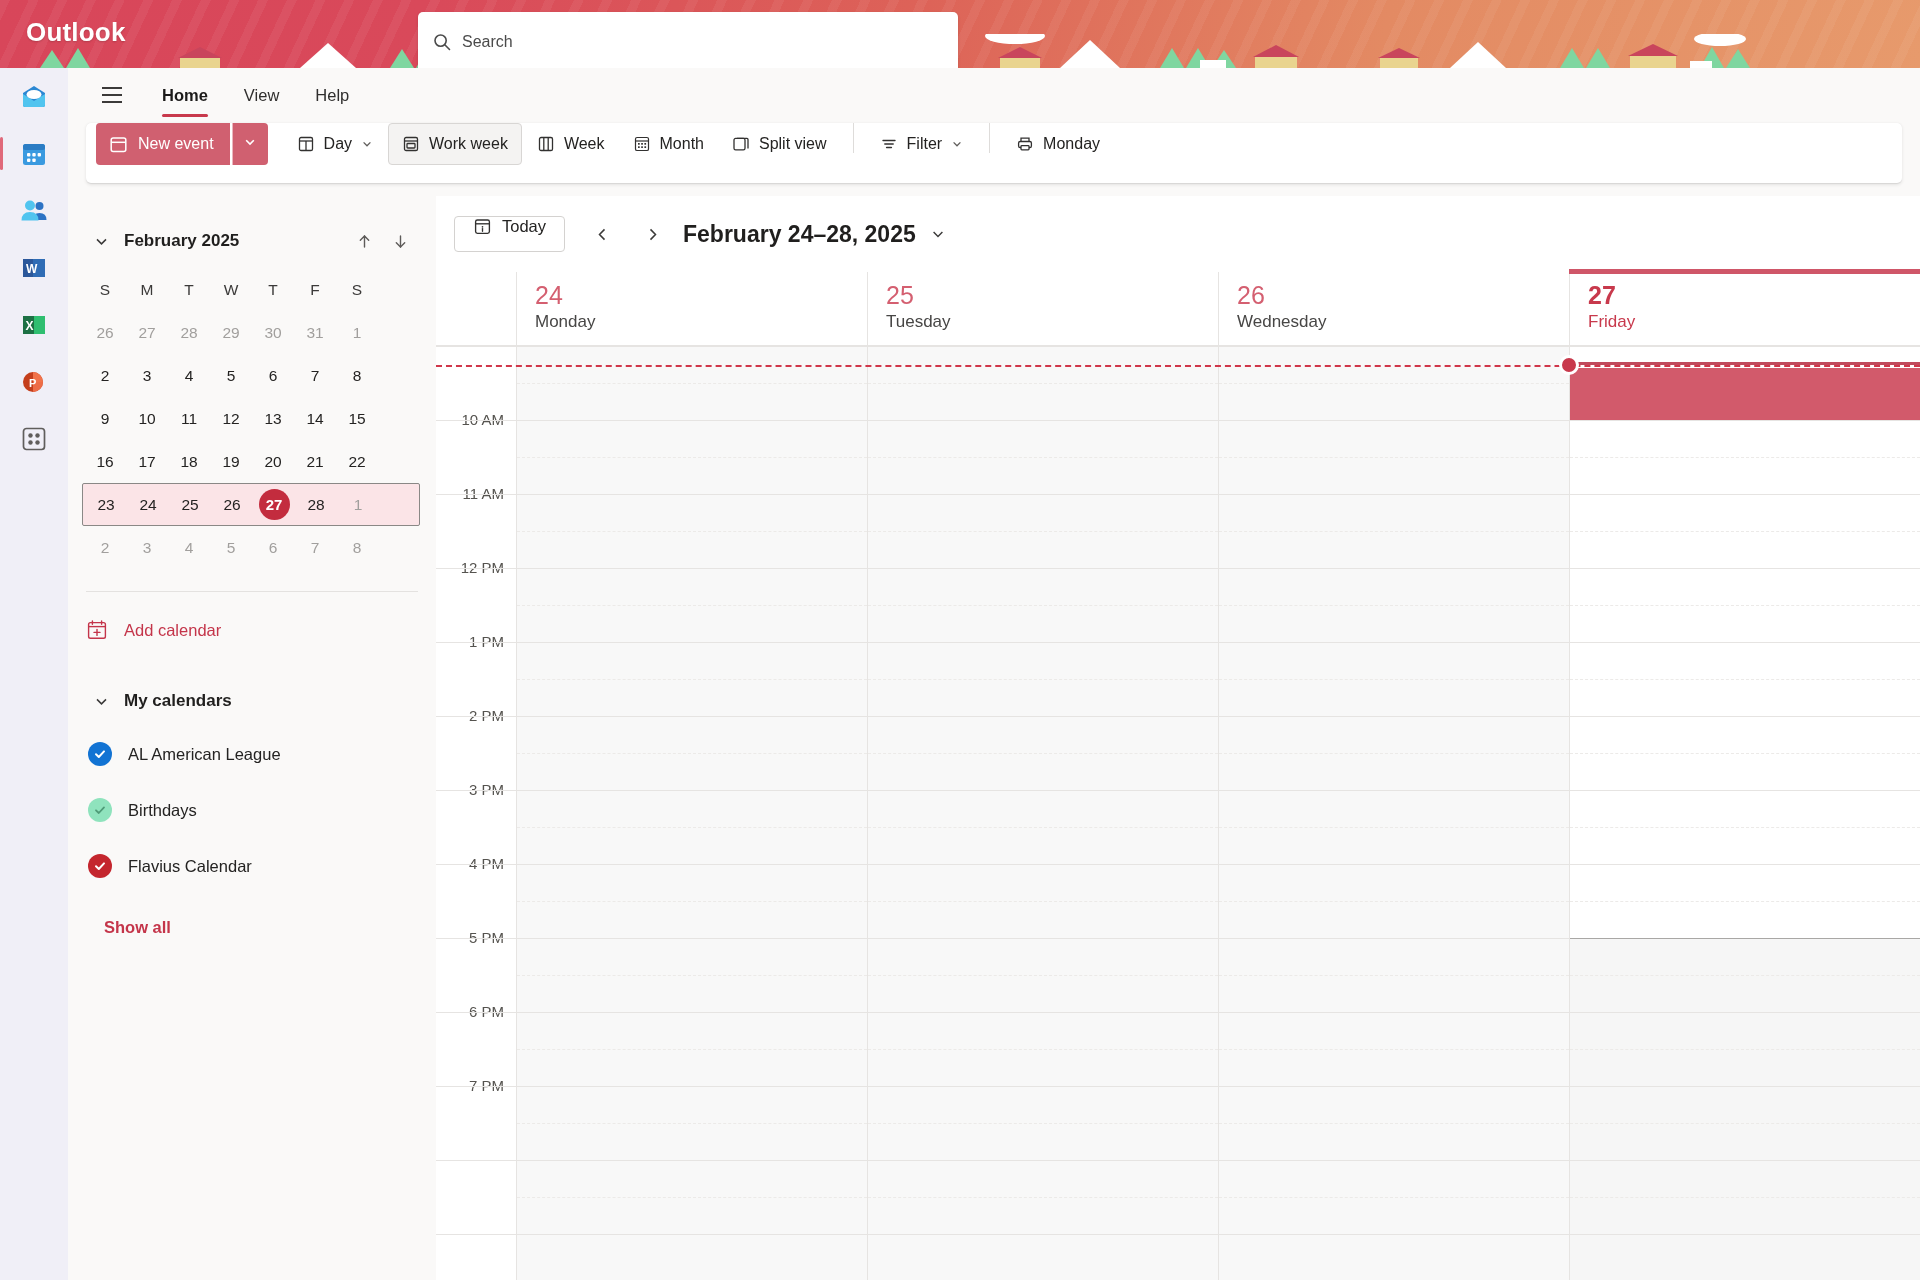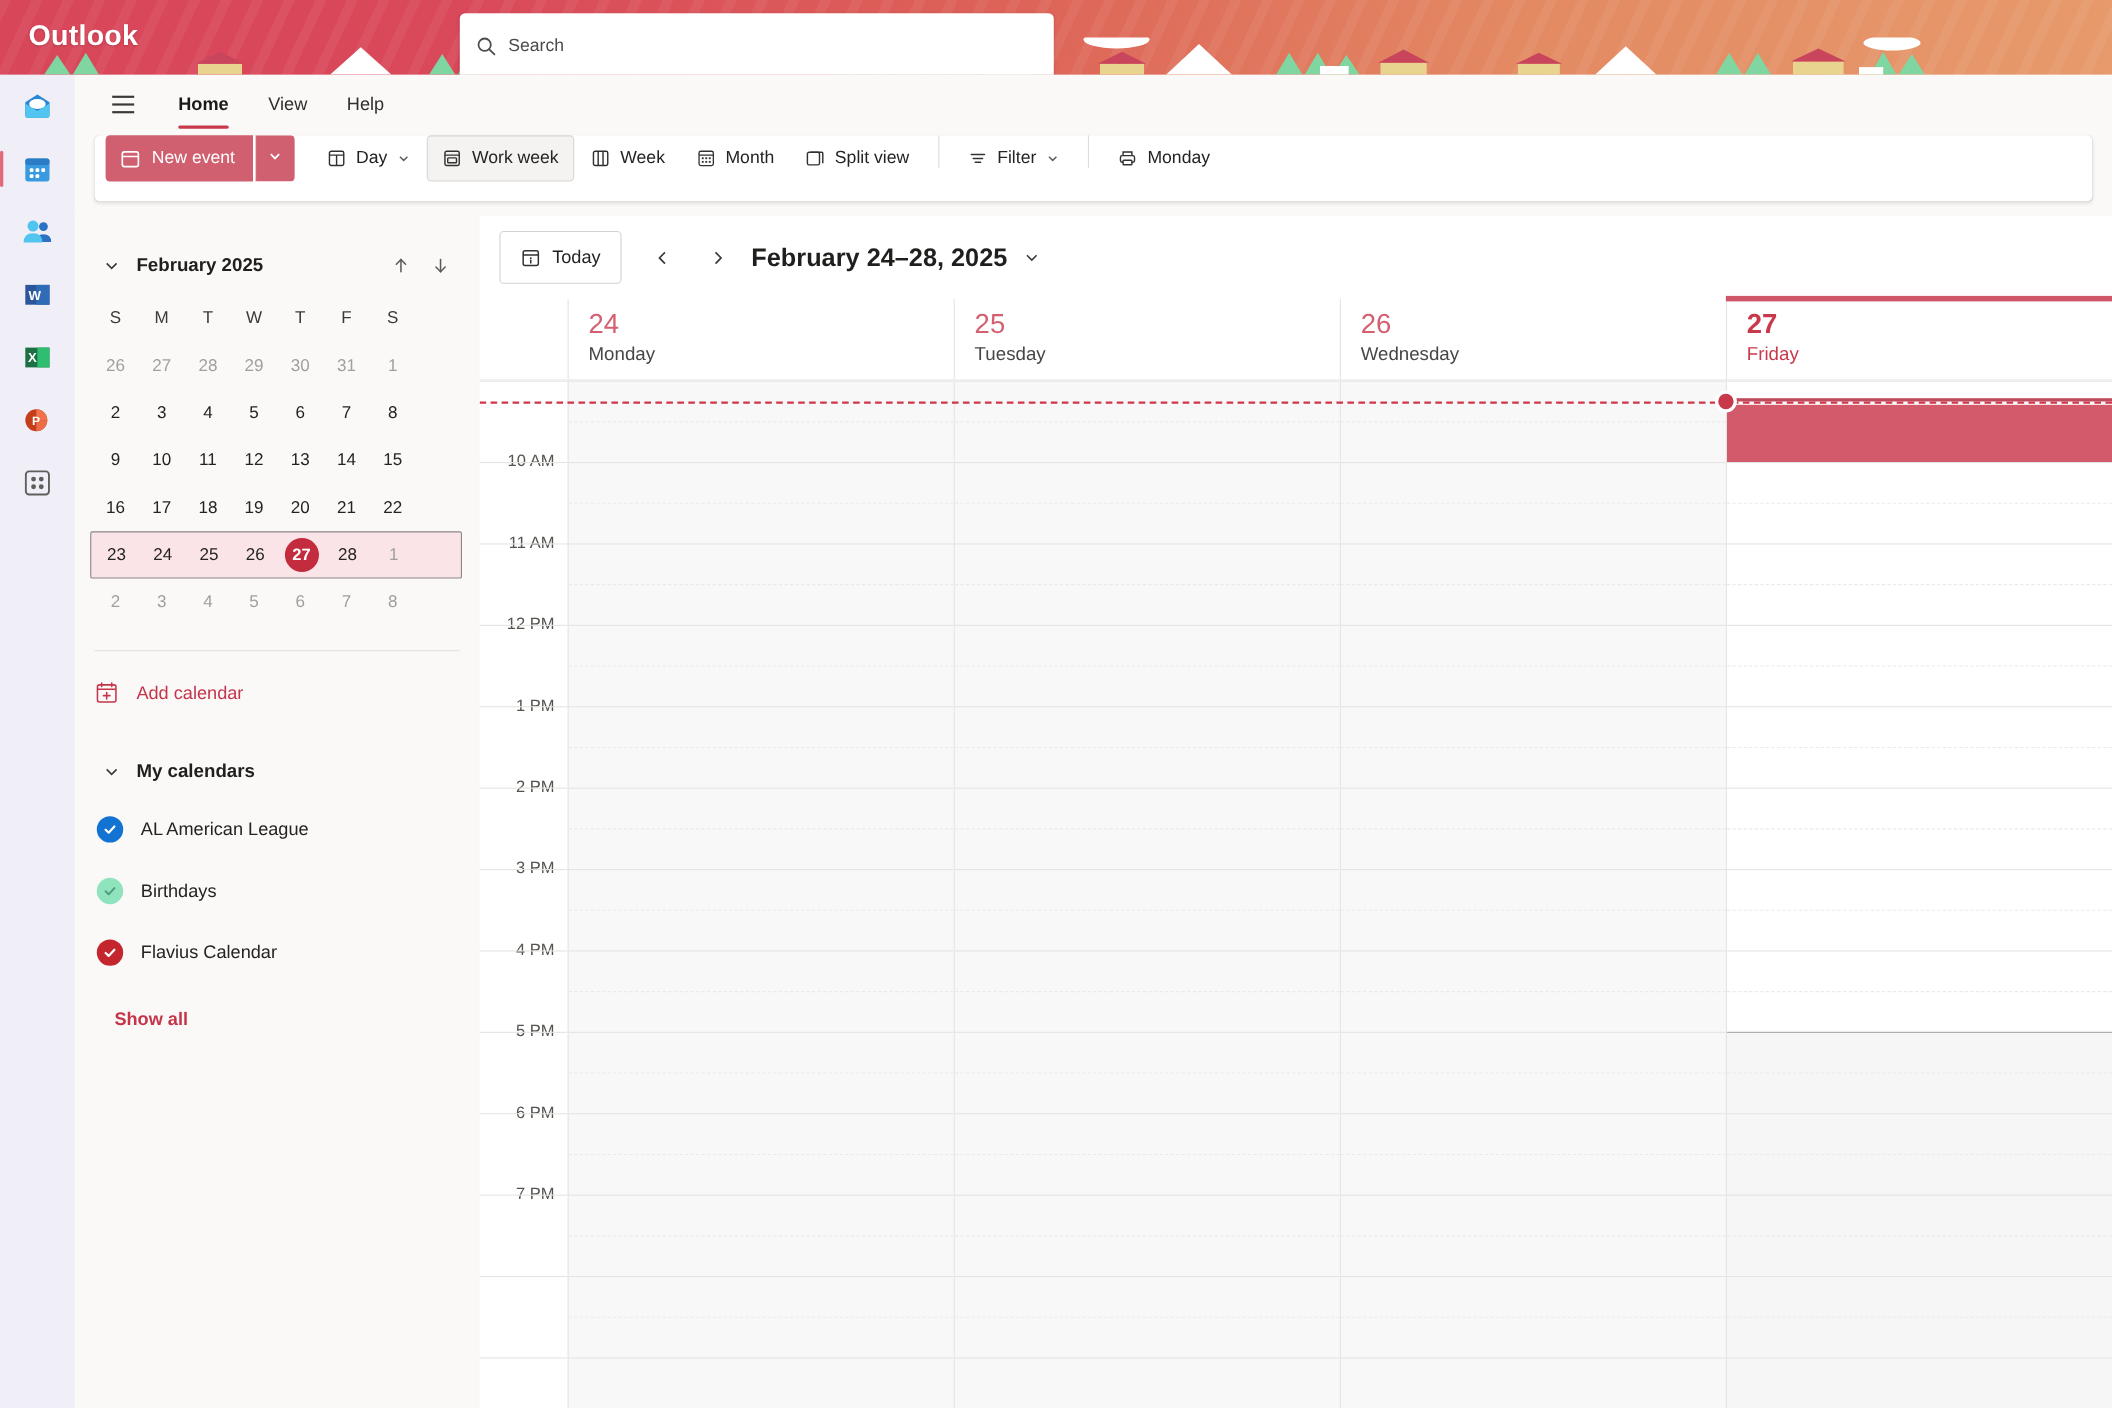--- a/index.html
+++ b/index.html
@@ -129,21 +129,21 @@
   .cal-item { display: flex; align-items: center; gap: 16px; height: 56px; margin: 0 18px 0 18px; padding-left: 2px; }
   .cal-dot { width: 24px; height: 24px; border-radius: 50%; flex: none;
     display: flex; align-items: center; justify-content: center; }
   .cal-name { font-size: 16.5px; color: #242322; }
   .show-all { margin: 24px 18px 0 36px; color: #c4354a; font-size: 16.5px; font-weight: bold; }
 
   
   .calwrap { position: absolute; left: 436px; top: 196px; width: 1484px; height: 1084px;
     background: #ffffff; }
   .cal-toolbar { position: relative; height: 76px; display: flex; align-items: center; padding-left: 18px; }
-  .today-btn { display: flex; align-items: center; gap: 10px; height: 48px; padding: 0 18px;
+  .today-btn { display: flex; gap: 10px; height: 36px; padding: 0 18px;
     border: 1px solid #d4d2d0; border-radius: 4px; font-size: 16.5px; color: #242322; background: #fff; }
   .nav-btn { width: 42px; height: 42px; display: flex; align-items: center; justify-content: center;
     color: #3b3a39; }
   .cal-range { font-size: 23px; font-weight: bold; color: #201f1e; margin-left: 10px; }
   .range-chev { margin-left: 14px; color: #3b3a39; display: flex; align-items: center; }
 
   .dayhdr { position: relative; display: flex; height: 74px; border-bottom: 1px solid #e6e4e2;
     margin-left: 0; }
   .gutter { width: 80px; flex: none; }
   .dcol { flex: 1; border-left: 1px solid #e6e4e2; padding: 10px 0 0 18px; position: relative; }

